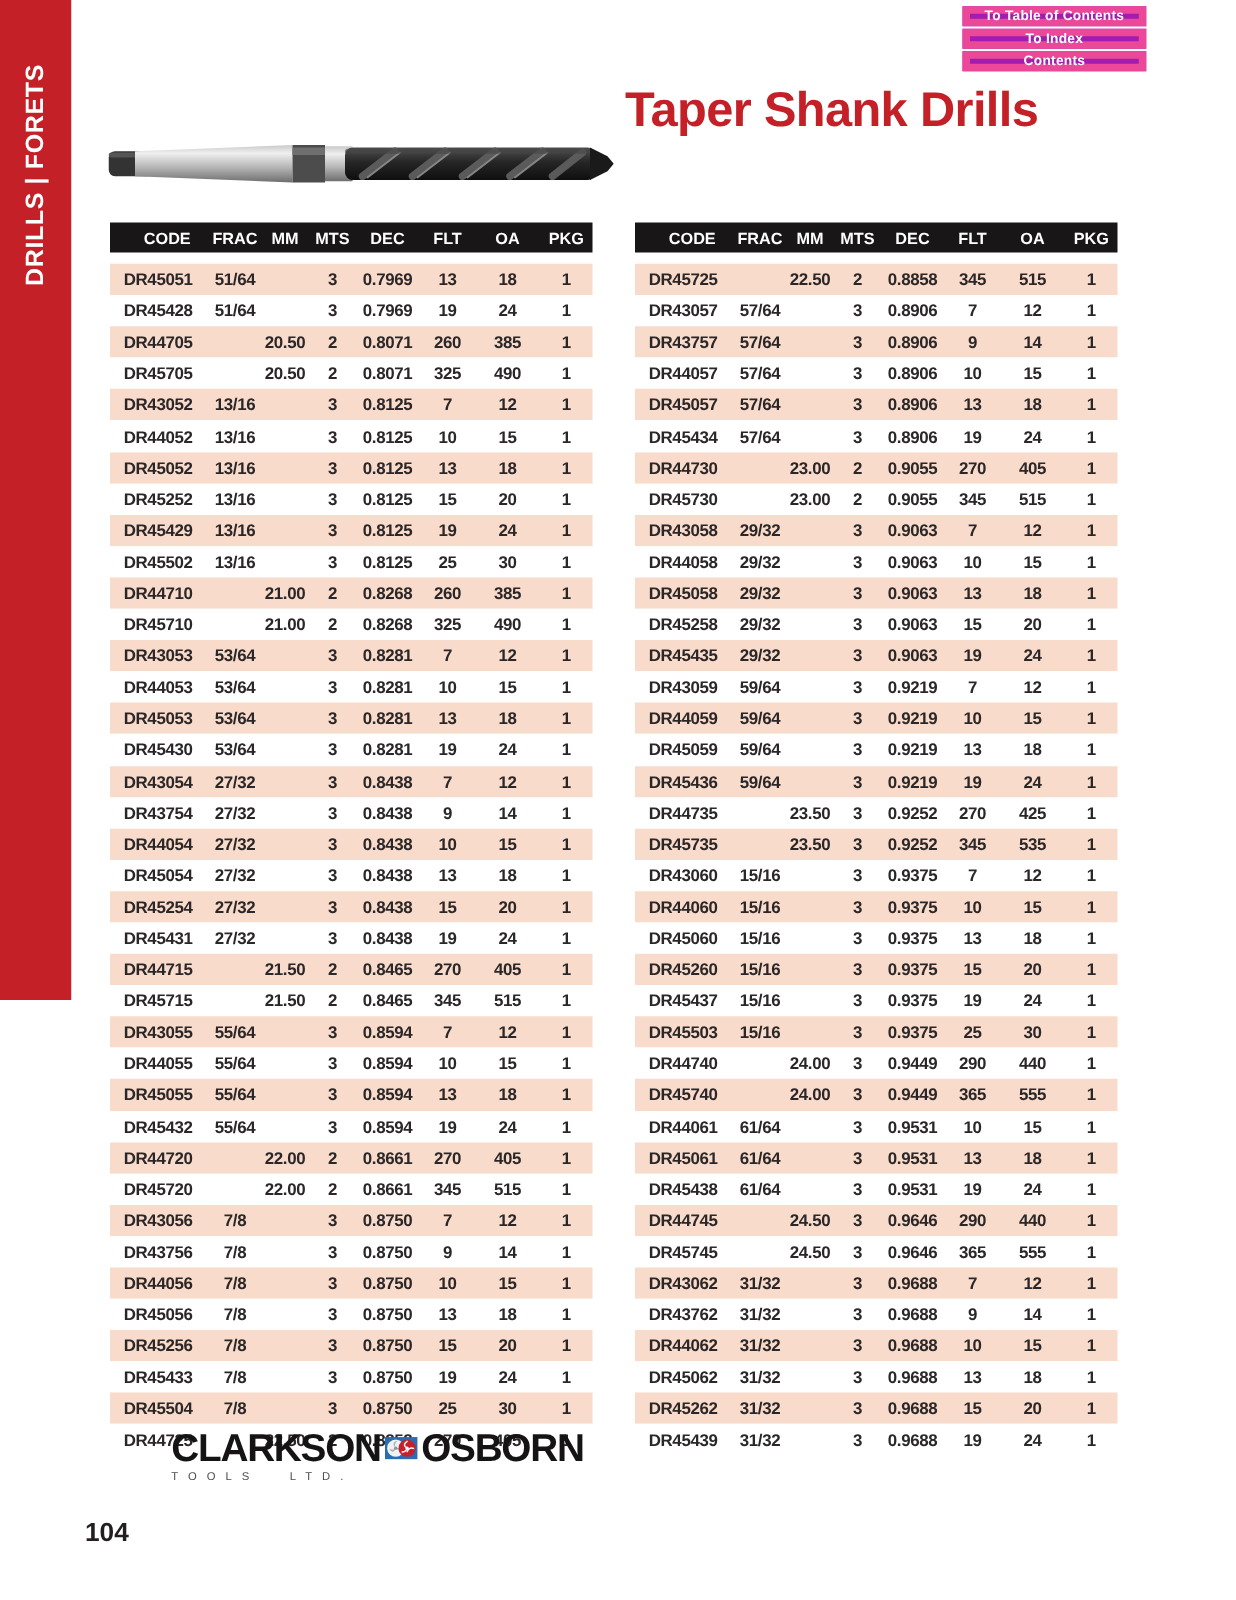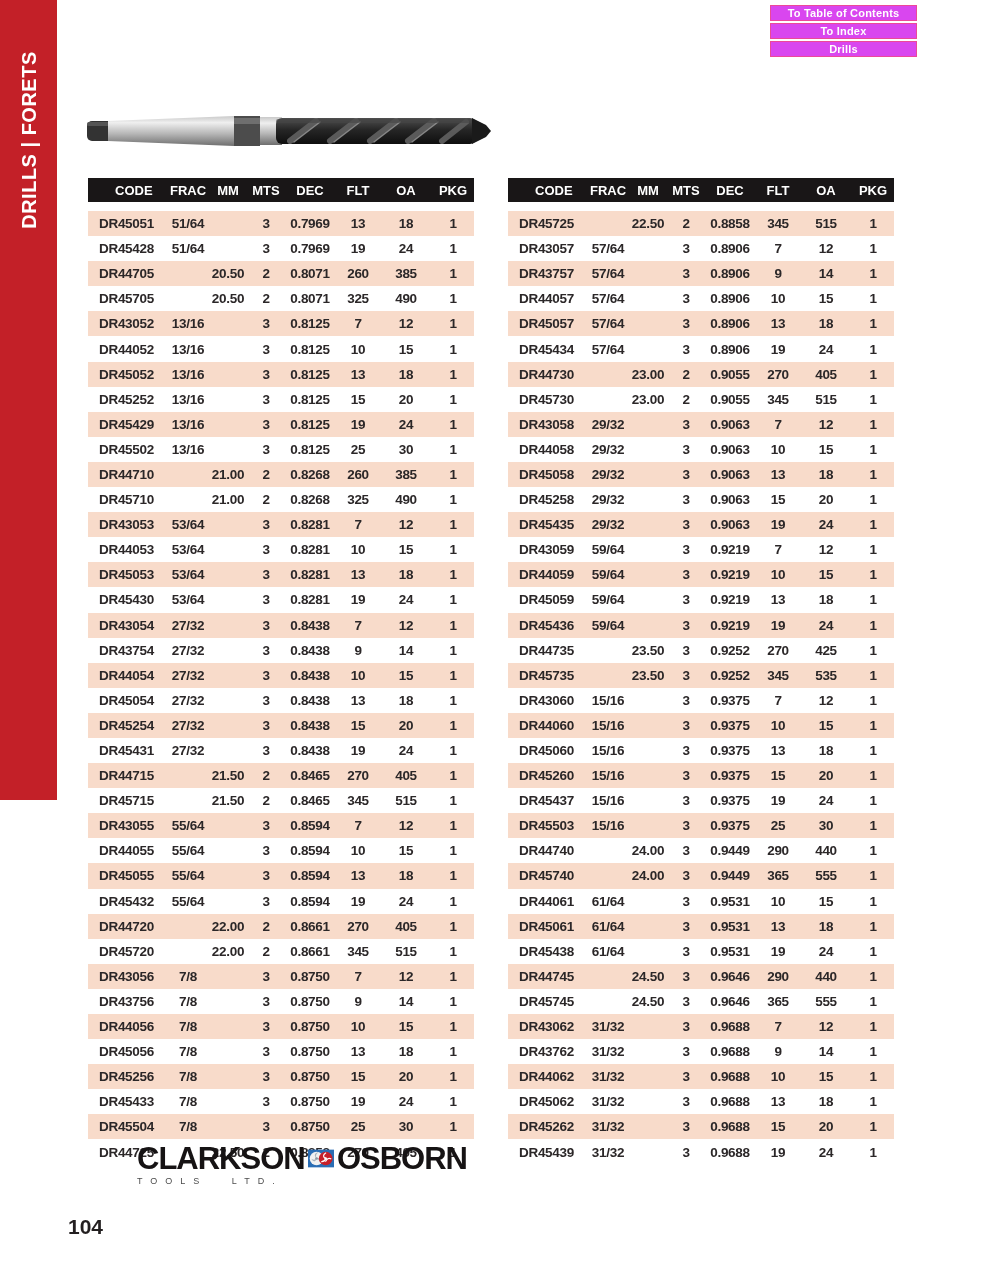--- a/index.html
+++ b/index.html
@@ -9,21 +9,21 @@
   }
   
   .sidebar{position:absolute;left:0;top:0;width:57px;height:800px;background:var(--red,#c32028);}
   .sidebar-label{
     position:absolute;left:50%;top:140px;transform:translate(-50%,-50%) rotate(-90deg);
     color:#fff;font-weight:bold;font-size:20px;letter-spacing:.5px;white-space:nowrap;
   }
   
   .navs{position:absolute;left:770px;top:5px;width:147px;display:flex;flex-direction:column;gap:2px;}
   .navbtn{
-    height:16px;background:#d946ef;border:1px solid #ec4899;color:#fff;
+    height:16px;background:#a21caf;border:6px solid #ec4899;color:#fff;
     font-size:11px;font-weight:bold;display:flex;align-items:center;justify-content:center;
     box-sizing:border-box;cursor:pointer;letter-spacing:.2px;
   }
   
   .title{position:absolute;left:500px;top:66px;color:var(--red,#c32028);font-weight:bold;
     font-size:39px;line-height:45px;letter-spacing:-.5px;white-space:nowrap;}
   
   .drill{position:absolute;left:86px;top:108px;}
   
   .ptable{position:absolute;width:386px;}
@@ -49,24 +49,25 @@
 
 <div class="page">
 
   <div class="sidebar">
     <span class="sidebar-label">DRILLS | FORETS</span>
   </div>
 
   <div class="navs">
     <div class="navbtn">To Table of Contents</div>
     <div class="navbtn">To Index</div>
-    <div class="navbtn">Drills</div>
+    <div class="navbtn">Contents</div>
   </div>
 
   <div class="title">
+    <div>Taper Shank Drills</div>
   </div>
 
   <svg class="drill" width="405" height="46" viewBox="0 0 405 46" aria-hidden="true">
     <defs>
       <linearGradient id="metal" x1="0" y1="0" x2="0" y2="1">
         <stop offset="0" stop-color="#c9c9c9"></stop>
           <stop offset="0.22" stop-color="#efefef"></stop>
         <stop offset="0.6" stop-color="#b5b5b5"></stop>
           <stop offset="1" stop-color="#6e6e6e"></stop>
       </linearGradient>

